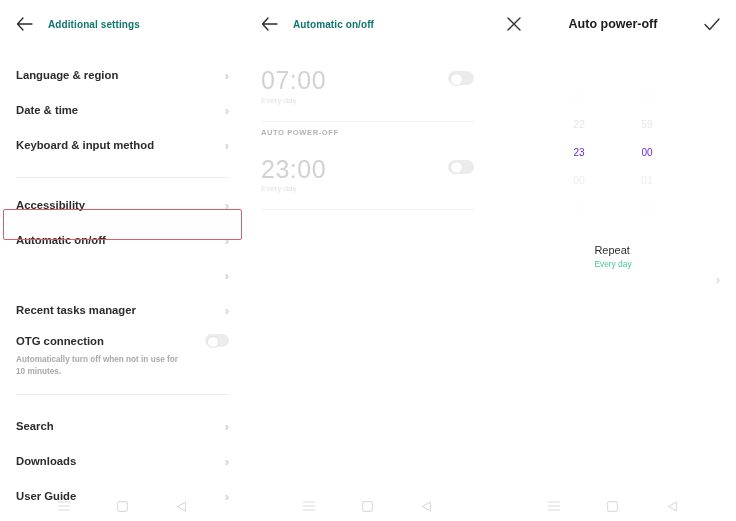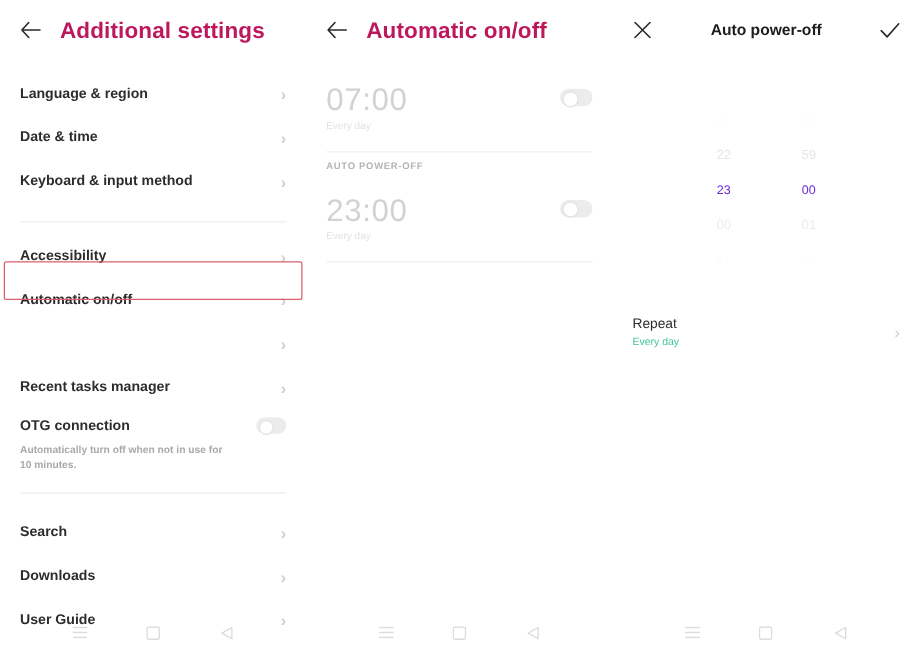--- a/index.html
+++ b/index.html
@@ -32,23 +32,23 @@
     padding: 0 14px;
     position: relative;
   }
   .hdr-icon {
     width: 20px; height: 20px;
     display: flex; align-items: center; justify-content: center;
     color: #2b2b2b;
     flex: 0 0 auto;
   }
   .hdr-title {
-    font-size: 18px;
+    font-size: 10px;
     font-weight: bold;
-    color: #be185d;
+    color: #0f766e;
     margin-left: 14px;
     letter-spacing: 0.1px;
     white-space: nowrap;
   }
   .hdr-right-title {
     position: absolute;
     left: 0; right: 0;
     text-align: center;
     font-size: 12.5px;
     font-weight: bold;
@@ -194,20 +194,21 @@
   .wi-f2 { color: #e6e6e6; font-size: 10.5px; }
   .wi-sel { color: #6d28d9; font-size: 10px; }
   .wi-f1 { color: #ededed; font-size: 10.5px; }
 
   .repeat-row {
     display: flex;
     align-items: center;
     padding: 0 16px;
     height: 42px;
     margin-top: 22px;
+    flex-direction: column;
   }
   .repeat-main {
     font-size: 11px;
     color: #2c2c2c;
   }
   .repeat-sub {
     font-size: 8.4px;
     color: #47c795;
     margin-top: 3px;
   }

